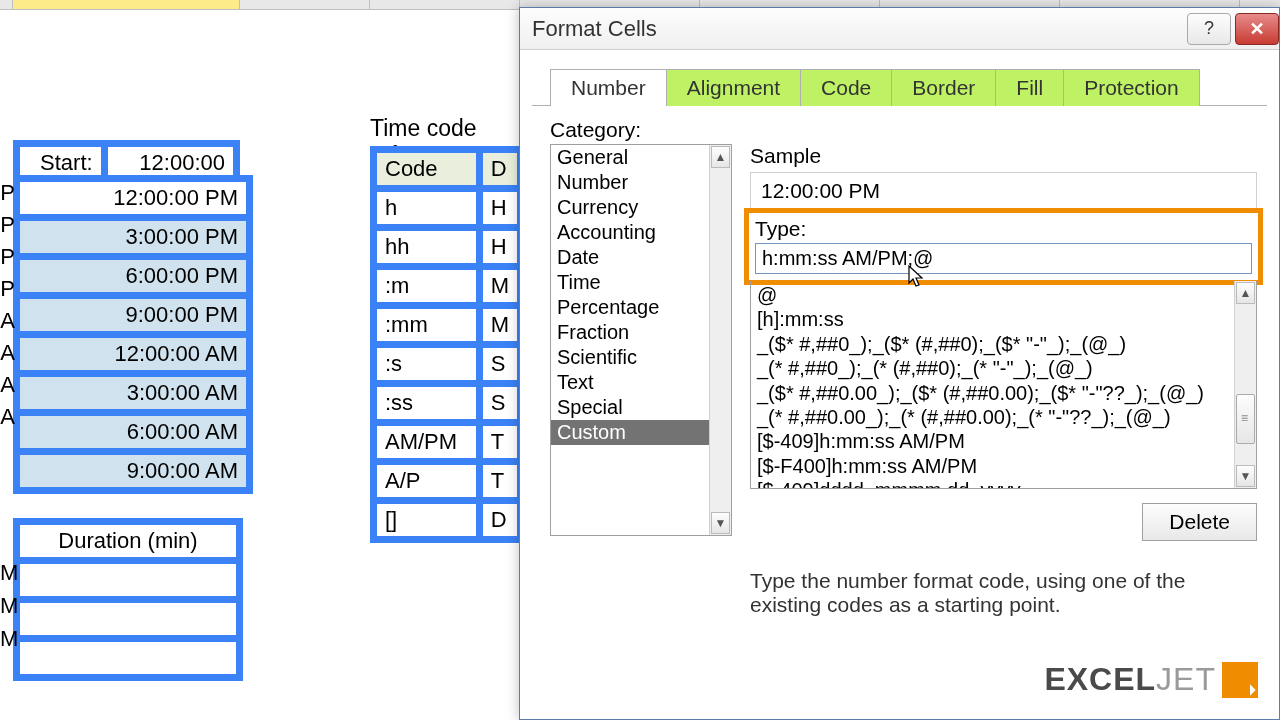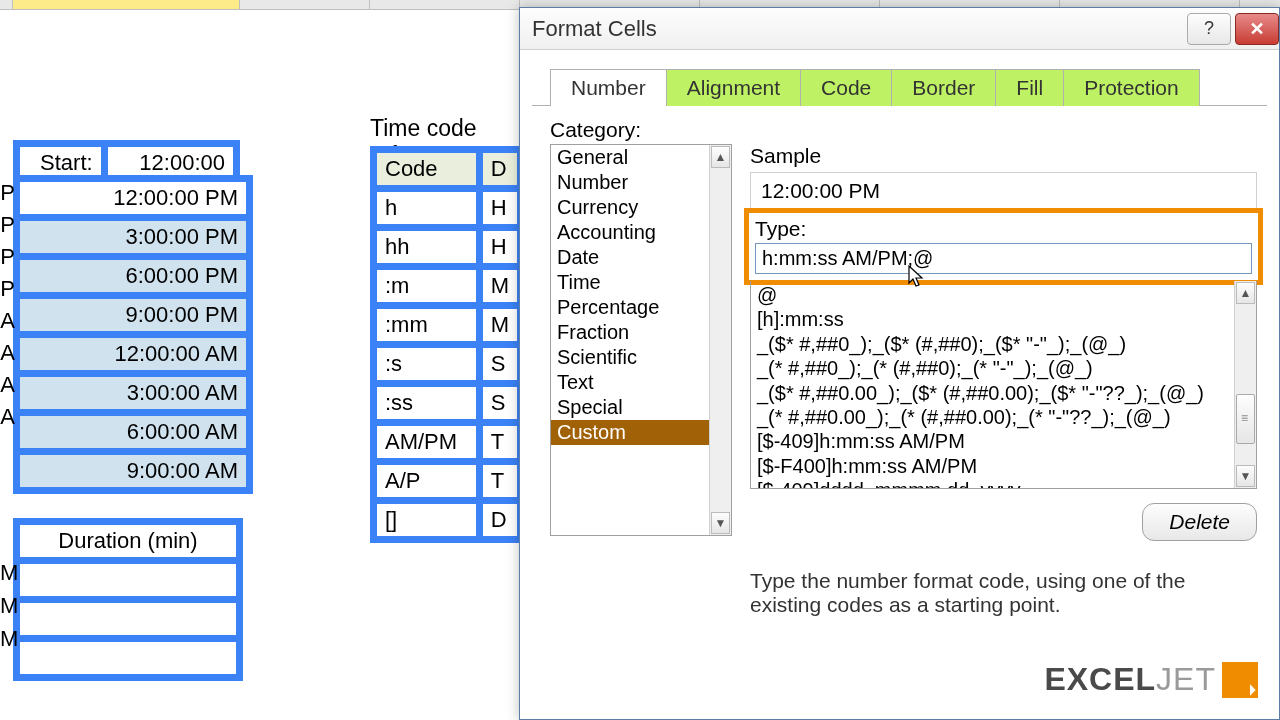--- a/index.html
+++ b/index.html
@@ -39,21 +39,21 @@
 .tab.active { background: #fff; z-index: 2; }
 .tabline { border-top: 1px solid #b0b0b0; margin: 0 12px; }
 
 .body { padding: 12px 22px 12px 30px; }
 .cat-label { font-size: 21px; margin-bottom: 2px; }
 .cols { display: flex; gap: 18px; }
 
 .listbox { width: 182px; height: 392px; border: 1px solid #a0a0a0; display: flex; position: relative; }
 .listbox .items { flex: 1; overflow: hidden; }
 .listbox .item { padding: 1px 6px; font-size: 20px; color: #000; }
-.listbox .item.selected { background: #a16207; color: #fff; }
+.listbox .item.selected { background: #737373; color: #fff; }
 .listbox .scroll { width: 22px; background: #efefef; border-left: 1px solid #d0d0d0; display: flex; flex-direction: column; }
 .listbox .scroll .arr { height: 22px; background: linear-gradient(#fdfdfd,#e6e6e6); border: 1px solid #bbb; margin: 1px; display: flex; align-items: center; justify-content: center; font-size: 12px; color: #555; }
 .listbox .scroll .track { flex: 1; }
 
 .right { flex: 1; }
 .sample-lbl { font-size: 21px; margin-bottom: 4px; }
 .sample-box { border: 1px solid #d0d0d0; padding: 6px 10px; font-size: 21px; margin-bottom: 4px; }
 
 .type-wrap { border: 5px solid #f08c00; padding: 4px 6px 6px 6px; margin: -6px; }
 .type-lbl { font-size: 21px; margin-bottom: 2px; }
@@ -61,21 +61,21 @@
 
 .fmt-list { border: 1px solid #a0a0a0; border-top: none; height: 208px; margin-top: 2px; display: flex; position: relative; }
 .fmt-list .items { flex: 1; overflow: hidden; padding: 2px 6px; }
 .fmt-list .fmt { font-size: 20px; line-height: 1.22; white-space: nowrap; }
 .fmt-list .scroll { width: 22px; background: #efefef; border-left: 1px solid #d0d0d0; display: flex; flex-direction: column; }
 .fmt-list .scroll .arr { height: 22px; background: linear-gradient(#fdfdfd,#e6e6e6); border: 1px solid #bbb; margin: 1px; display: flex; align-items: center; justify-content: center; font-size: 12px; color: #555; }
 .fmt-list .scroll .track { flex: 1; position: relative; }
 .fmt-list .scroll .thumb { position: absolute; left: 1px; right: 1px; height: 50px; bottom: 20px; background: linear-gradient(#fdfdfd,#e6e6e6); border: 1px solid #aaa; border-radius: 2px; }
 .fmt-list .scroll .thumb::after { content: "≡"; position: absolute; left: 4px; top: 16px; color: #888; font-size: 12px; }
 
-.delete-btn { float: right; margin-top: 14px; padding: 6px 26px; font-size: 21px; background: linear-gradient(#fdfdfd,#e8e8e8); border: 1px solid #a0a0a0; border-radius: 12px; font-style: italic; }
+.delete-btn { float: right; margin-top: 14px; padding: 6px 26px; font-size: 21px; background: linear-gradient(#fdfdfd,#e8e8e8); border: 1px solid #a0a0a0; border-radius: 0; }
 
 .hint { clear: both; padding-top: 28px; font-size: 21px; color: #333; }
 
 
 .wm { position: absolute; right: 22px; bottom: 22px; display: flex; align-items: center; gap: 6px; }
 .wm .txt { font-size: 32px; font-weight: 700; letter-spacing: 1px; color: #4a4a4a; font-family: Arial, sans-serif; }
 .wm .txt .light { color: #9a9a9a; font-weight: 400; }
 .wm .logo { width: 36px; height: 36px; background: #f08c00; position: relative; }
 .wm .logo::after { content: ""; position: absolute; right: 4px; bottom: 4px; border-left: 8px solid transparent; border-top: 8px solid #fff; transform: rotate(45deg); }
 

